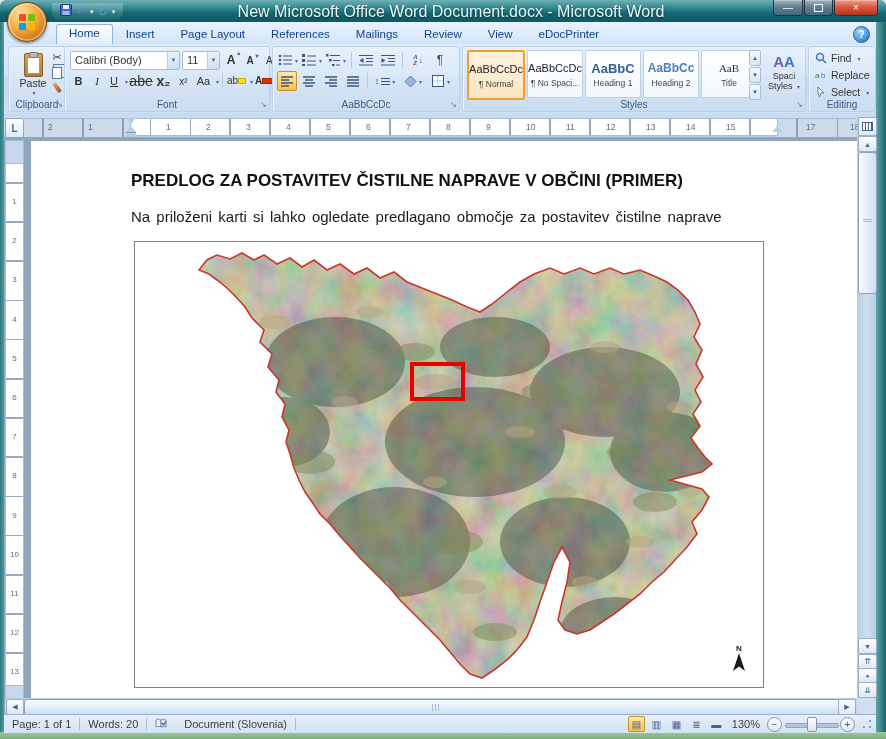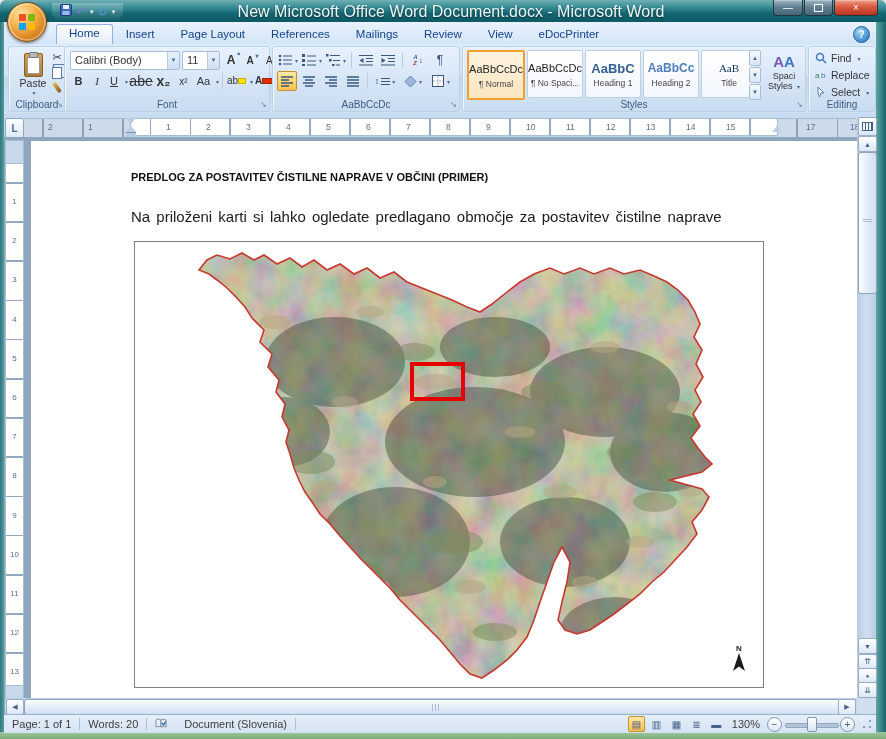--- a/index.html
+++ b/index.html
@@ -135,21 +135,21 @@
   .vband{position:absolute;left:0;width:17px;font-size:8px;color:#5a6e85;text-align:center;}
   .vband span{position:absolute;left:0;width:100%;}
   .vb-top{top:0;height:23px;background:#c7d8ec;border:1px solid #a8bcd2;}
   .vb-mid{top:23px;height:522px;background:#fff;border:1px solid #a8bcd2;
     background-image:repeating-linear-gradient(180deg,transparent 0 18px,#93a9c2 18px 19.5px,transparent 19.5px 39.2px);}
   .vb-bot{top:545px;height:12px;background:#c7d8ec;border:1px solid #a8bcd2;}
   
   .docarea{position:absolute;left:4px;top:137px;width:853px;height:561px;background:#8fa6bf;}
   .page{position:absolute;left:30px;top:140px;width:826px;height:558px;background:#fff;
     border:1px solid #96a4b4;border-bottom:none;}
-  .doc-heading{position:absolute;left:100px;top:30px;font-size:11px;font-weight:bold;color:#111;}
+  .doc-heading{position:absolute;left:100px;top:30px;font-size:17px;font-weight:bold;color:#111;}
   .doc-para{position:absolute;left:100px;top:67px;font-size:15px;color:#1a1a1a;word-spacing:2px;}
   .mapframe{position:absolute;left:103px;top:100px;width:630px;height:447px;border:1px solid #808080;background:#fff;box-sizing:border-box;}
   
   .vscroll{position:absolute;left:857px;top:117px;width:19px;height:581px;
     background:linear-gradient(90deg,#b9cce2,#cfdff0 50%,#b9cce2);}
   .sq-btn{position:absolute;left:1px;width:17px;background:linear-gradient(180deg,#fdfeff,#dce8f5);
     border:1px solid #98aec9;border-radius:2px;display:flex;align-items:center;justify-content:center;
     color:#44618a;}
   .ruler-ic{width:9px;height:7px;border:1px solid #44618a;background:repeating-linear-gradient(90deg,#fff 0 2px,#44618a 2px 3px);}
   .vthumb{position:absolute;left:1px;top:35px;width:17px;height:140px;border:1px solid #8aa2bf;border-radius:3px;

